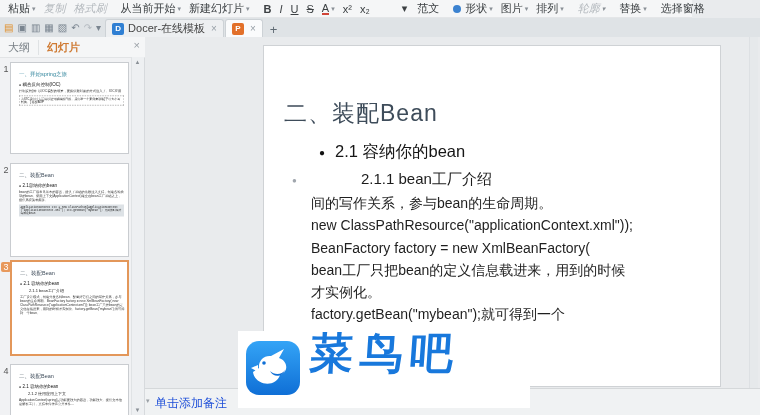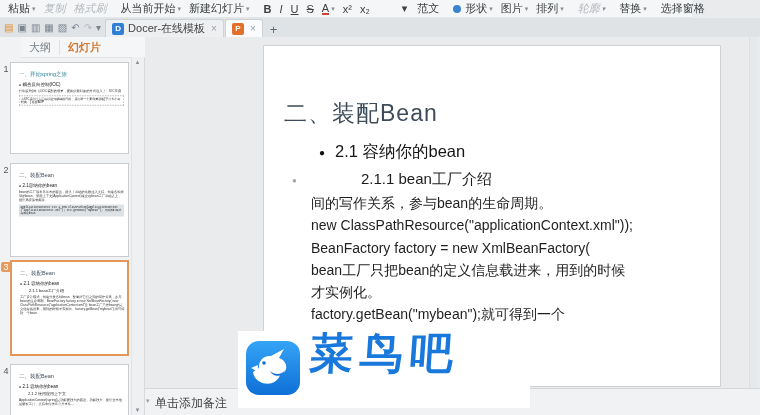--- a/index.html
+++ b/index.html
@@ -41,21 +41,21 @@
           display:flex;align-items:center;justify-content:center;}
   .tab-ic.blue{background:#2f7fd3;}
   .tab-ic.orange{background:#e2702a;}
   .tab-close{color:#98a0a8;font-size:10px;margin-left:2px;}
   .newtab{margin-left:6px;color:#5f6a73;font-size:13px;}
 
   
   #sidebar{position:absolute;left:0;top:37px;width:145px;height:378px;background:#f1f2f4;
            border-right:1px solid #d7dadd;box-sizing:border-box;}
   #pane-tabs{position:absolute;left:0;top:0;width:145px;height:20px;background:#f5f6f7;
-             border-bottom:1px solid #e2e4e6;display:flex;align-items:center;font-size:11px;margin-left:21px;}
+             border-bottom:1px solid #e2e4e6;display:flex;align-items:center;font-size:11px;}
   #tab-outline{color:#7b8288;padding:0 8px;border-right:1px solid #dfe2e4;}
   #tab-slides{color:#cf7a33;padding:0 8px;font-weight:bold;}
   #pane-close{position:absolute;right:5px;top:2px;color:#9aa0a6;font-size:11px;}
   .sb-scroll{position:absolute;right:0;top:20px;width:12px;height:358px;background:#eef0f2;
              border-left:1px solid #e0e3e5;}
   .sb-arrow{position:absolute;left:0;width:11px;text-align:center;font-size:6px;color:#8a9096;}
   .thumb-num{position:absolute;left:2px;width:8px;font-size:9px;color:#555;text-align:center;}
   .thumb-num.sel{background:#e8995c;color:#fff;border-radius:2px;left:1px;width:10px;}
   .thumb{position:absolute;left:10px;width:119px;background:#fff;border:1px solid #c9ccd0;
          box-sizing:border-box;overflow:hidden;}
@@ -92,21 +92,21 @@
   #wm-logo{position:absolute;left:8px;top:10px;width:54px;height:54px;border-radius:13px;
            background:linear-gradient(180deg,#34a4f6,#0f6fd6);}
   #wm-brand{position:absolute;left:72px;top:-6px;font-size:43px;font-weight:bold;color:#1878dc;
             letter-spacing:7px;transform:skewX(-4deg);}
   #wm-url{position:absolute;left:68px;top:48px;font-size:20px;font-weight:bold;color:#1878dc;
           font-family:"Liberation Serif",serif;}
 
   
   #notespane{position:absolute;left:145px;top:388px;width:615px;height:27px;background:#f0f2f3;
              border-top:1px solid #d5d8da;box-sizing:border-box;}
-  #notes-text{position:absolute;left:10px;top:6px;font-size:12px;color:#404040;}
+  #notes-text{position:absolute;left:10px;top:6px;font-size:12px;color:#1d4ed8;}
   #notes-handle{position:absolute;left:1px;top:8px;font-size:7px;color:#9aa0a6;}
 </style>
 </head>
 <body>
 
 <div id="app">
 
   <div id="ribbon">
     <span class="rbtn">
       <span>粘贴</span>

